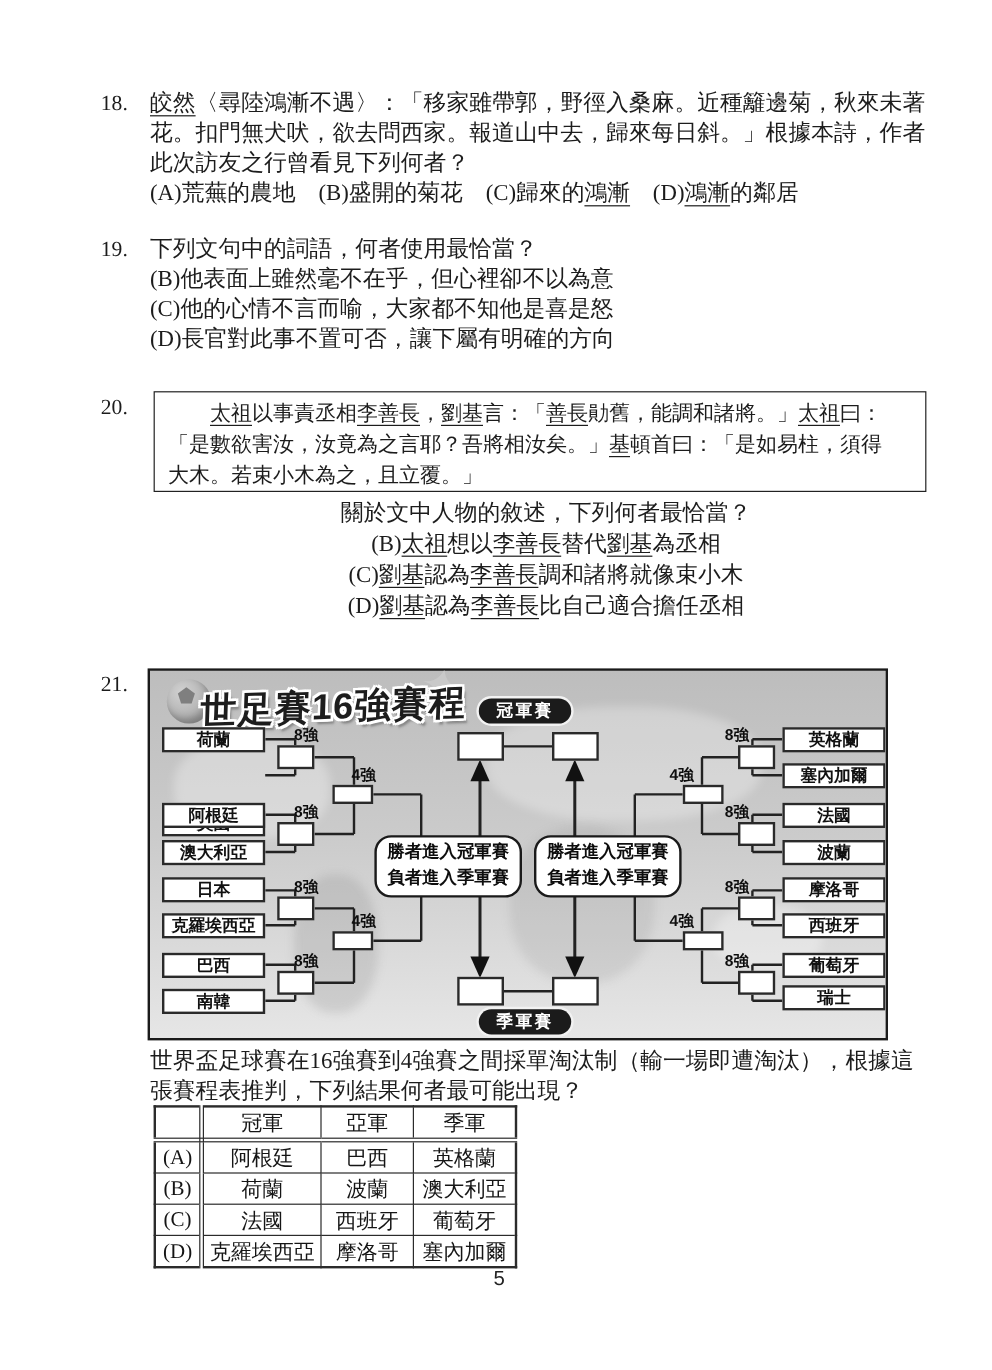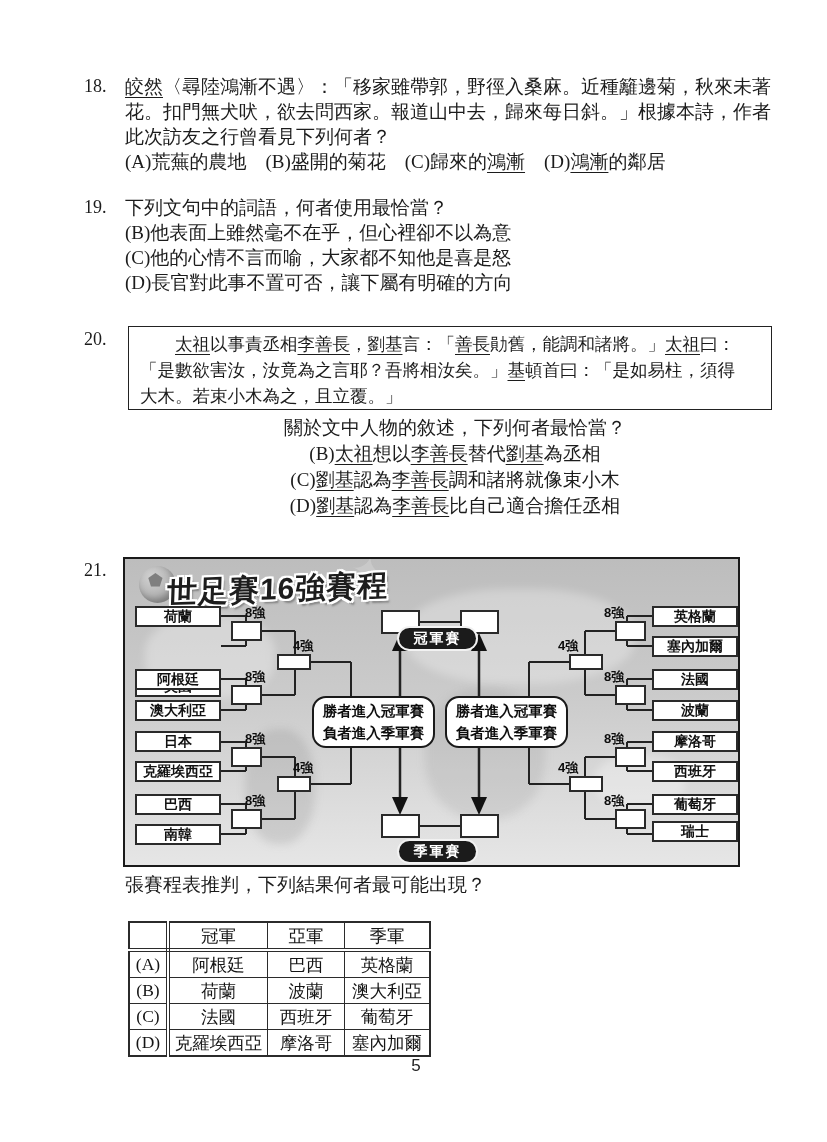--- a/index.html
+++ b/index.html
@@ -19,21 +19,21 @@
   .blob{position:absolute;border-radius:45%;filter:blur(4px);}
   .blines{position:absolute;left:0;top:0;}
   .team{position:absolute;width:86px;height:21px;background:#fff;border:2px solid #2a2a2a;box-sizing:border-box;
         display:flex;align-items:center;justify-content:center;
         font-family:"Liberation Sans","DejaVu Sans",sans-serif;font-weight:bold;font-size:14px;color:#111;white-space:nowrap;}
   .mbox{position:absolute;background:#fff;border:2px solid #2a2a2a;box-sizing:border-box;}
   .rlabel{position:absolute;font-family:"Liberation Sans","DejaVu Sans",sans-serif;font-weight:bold;
           font-size:13px;color:#0d0d0d;line-height:14px;}
   .bubble{position:absolute;width:123px;height:52px;background:#fff;border:2.5px solid #1a1a1a;border-radius:14px;
           box-sizing:border-box;display:flex;flex-direction:column;align-items:center;justify-content:center;
-          font-family:Liberation Serif, serif;font-weight:bold;font-size:14.5px;color:#0d0d0d;line-height:22px;white-space:nowrap;}
+          font-family:Liberation Mono, monospace;font-weight:bold;font-size:14.5px;color:#0d0d0d;line-height:22px;white-space:nowrap;}
   .badge{position:absolute;width:77px;height:21px;background:#1b1b1b;border-radius:11px;color:#fff;
          display:flex;align-items:center;justify-content:center;
          font-family:"Liberation Sans","DejaVu Sans",sans-serif;font-weight:bold;font-size:14px;letter-spacing:2px;
          box-shadow:0 0 0 2px #f2f2f2;}
   .btitle{position:absolute;left:42px;top:10px;
           font-family:"Liberation Sans","DejaVu Sans",sans-serif;font-weight:bold;font-size:30px;color:#1d1d1d;
           transform:rotate(-2deg) skewX(-4deg);letter-spacing:1px;white-space:nowrap;
           text-shadow:-2px 0 0 #fff,2px 0 0 #fff,0 -2px 0 #fff,0 2px 0 #fff,-2px -2px 0 #fff,2px 2px 0 #fff,-2px 2px 0 #fff,2px -2px 0 #fff,3px 4px 2px rgba(80,80,80,.55);}
   .ball{position:absolute;left:14px;top:7px;width:37px;height:37px;border-radius:50%;
         background:radial-gradient(circle at 35% 30%,#d2d2d2,#9a9a9a);box-shadow:inset -3px -4px 6px rgba(0,0,0,.25);}
@@ -157,21 +157,21 @@
 
     <div class="bubble" style="left:187px;top:137px;">
       <span>勝者進入冠軍賽</span>
       <span>負者進入季軍賽</span>
     </div>
     <div class="bubble" style="left:320px;top:137px;">
       <span>勝者進入冠軍賽</span>
       <span>負者進入季軍賽</span>
     </div>
 
-    <div class="badge" style="left:274px;top:23px;margin-top:46px;">冠軍賽</div>
+    <div class="badge" style="left:274px;top:23px;">冠軍賽</div>
     <div class="badge" style="left:274px;top:282px;">季軍賽</div>
 
     <div class="ball">
         <span>⬟</span>
       </div>
     <div class="starburst">✦</div>
     <div class="btitle">世足賽16強賽程</div>
 
     <div class="team" style="left:10px;top:47px;">荷蘭</div>
     <div class="team" style="left:10px;top:77px;margin-top:40px;">美國</div>
@@ -186,20 +186,21 @@
     <div class="team" style="left:527px;top:77px;">塞內加爾</div>
     <div class="team" style="left:527px;top:110px;">法國</div>
     <div class="team" style="left:527px;top:141px;">波蘭</div>
     <div class="team" style="left:527px;top:172px;">摩洛哥</div>
     <div class="team" style="left:527px;top:202px;">西班牙</div>
     <div class="team" style="left:527px;top:235px;">葡萄牙</div>
     <div class="team" style="left:527px;top:262px;">瑞士</div>
   </div>
 
   <div class="qbody" style="top:872px;">
+    <div class="tline"><span>世界盃足球賽在16強賽到4強賽之間採單淘汰制（輸一場即遭淘汰），根據這</span></div>
     <div class="tline"><span>張賽程表推判，下列結果何者最可能出現？</span></div>
   </div>
 
   <table class="atable">
     <thead>
       <tr>
         <th class="c0 letter"></th>
         <th class="c1">冠軍</th>
         <th class="c2">亞軍</th>
         <th class="c3">季軍</th>

